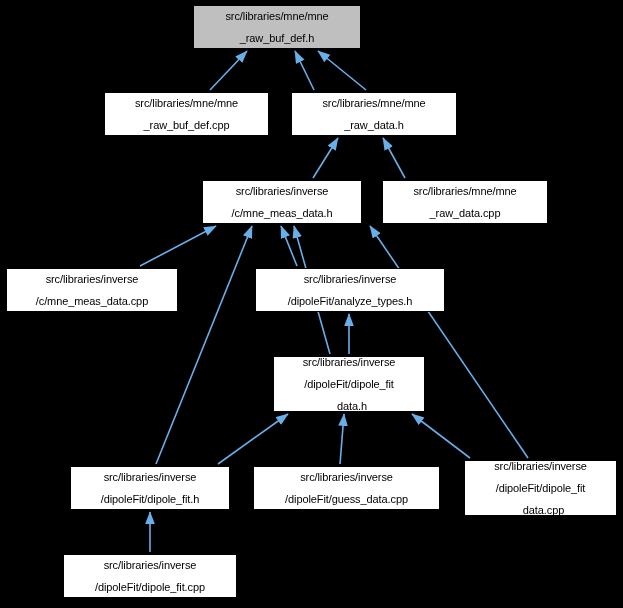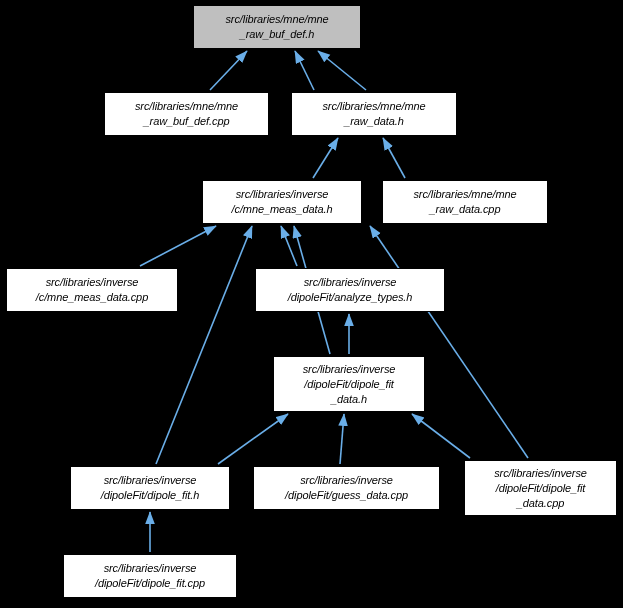--- a/index.html
+++ b/index.html
@@ -15,28 +15,27 @@
     overflow: hidden;
     font-family: "Liberation Sans", sans-serif;
   }
   .node {
     position: absolute;
     box-sizing: border-box;
     border: 1px solid #000000;
     background: #ffffff;
     color: #000000;
     font-size: 11px;
-    line-height: 15px;
+    line-height: 22px;
     text-align: center;
     display: flex;
     align-items: center;
     justify-content: center;
     white-space: pre-line;
     letter-spacing: -0.1px;
-    font-style: italic;
   }
   .node.root {
     background: #bfbfbf;
   }
   svg.edges {
     position: absolute;
     left: 0;
     top: 0;
     width: 623px;
     height: 608px;

